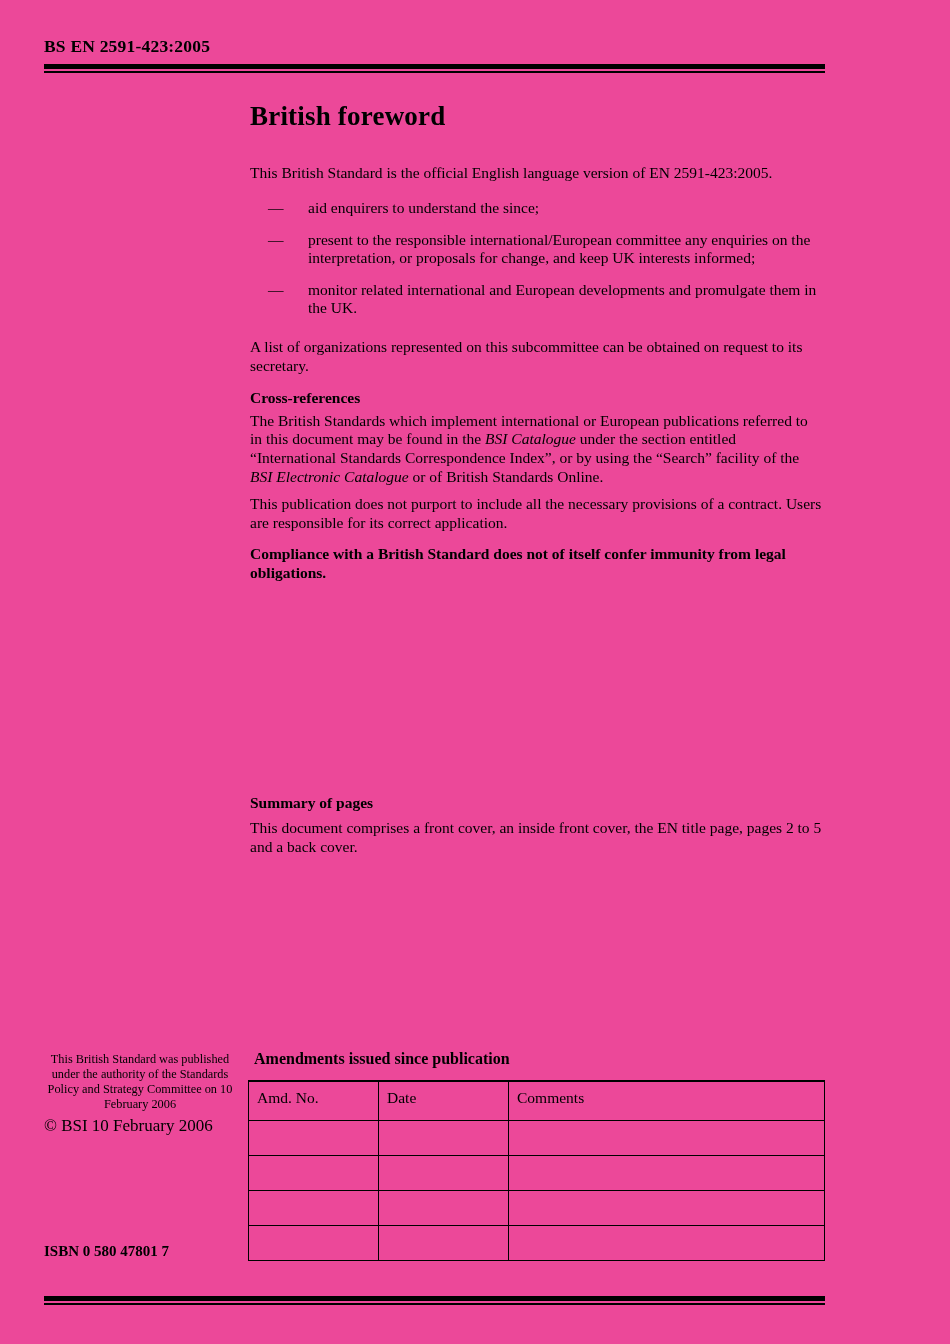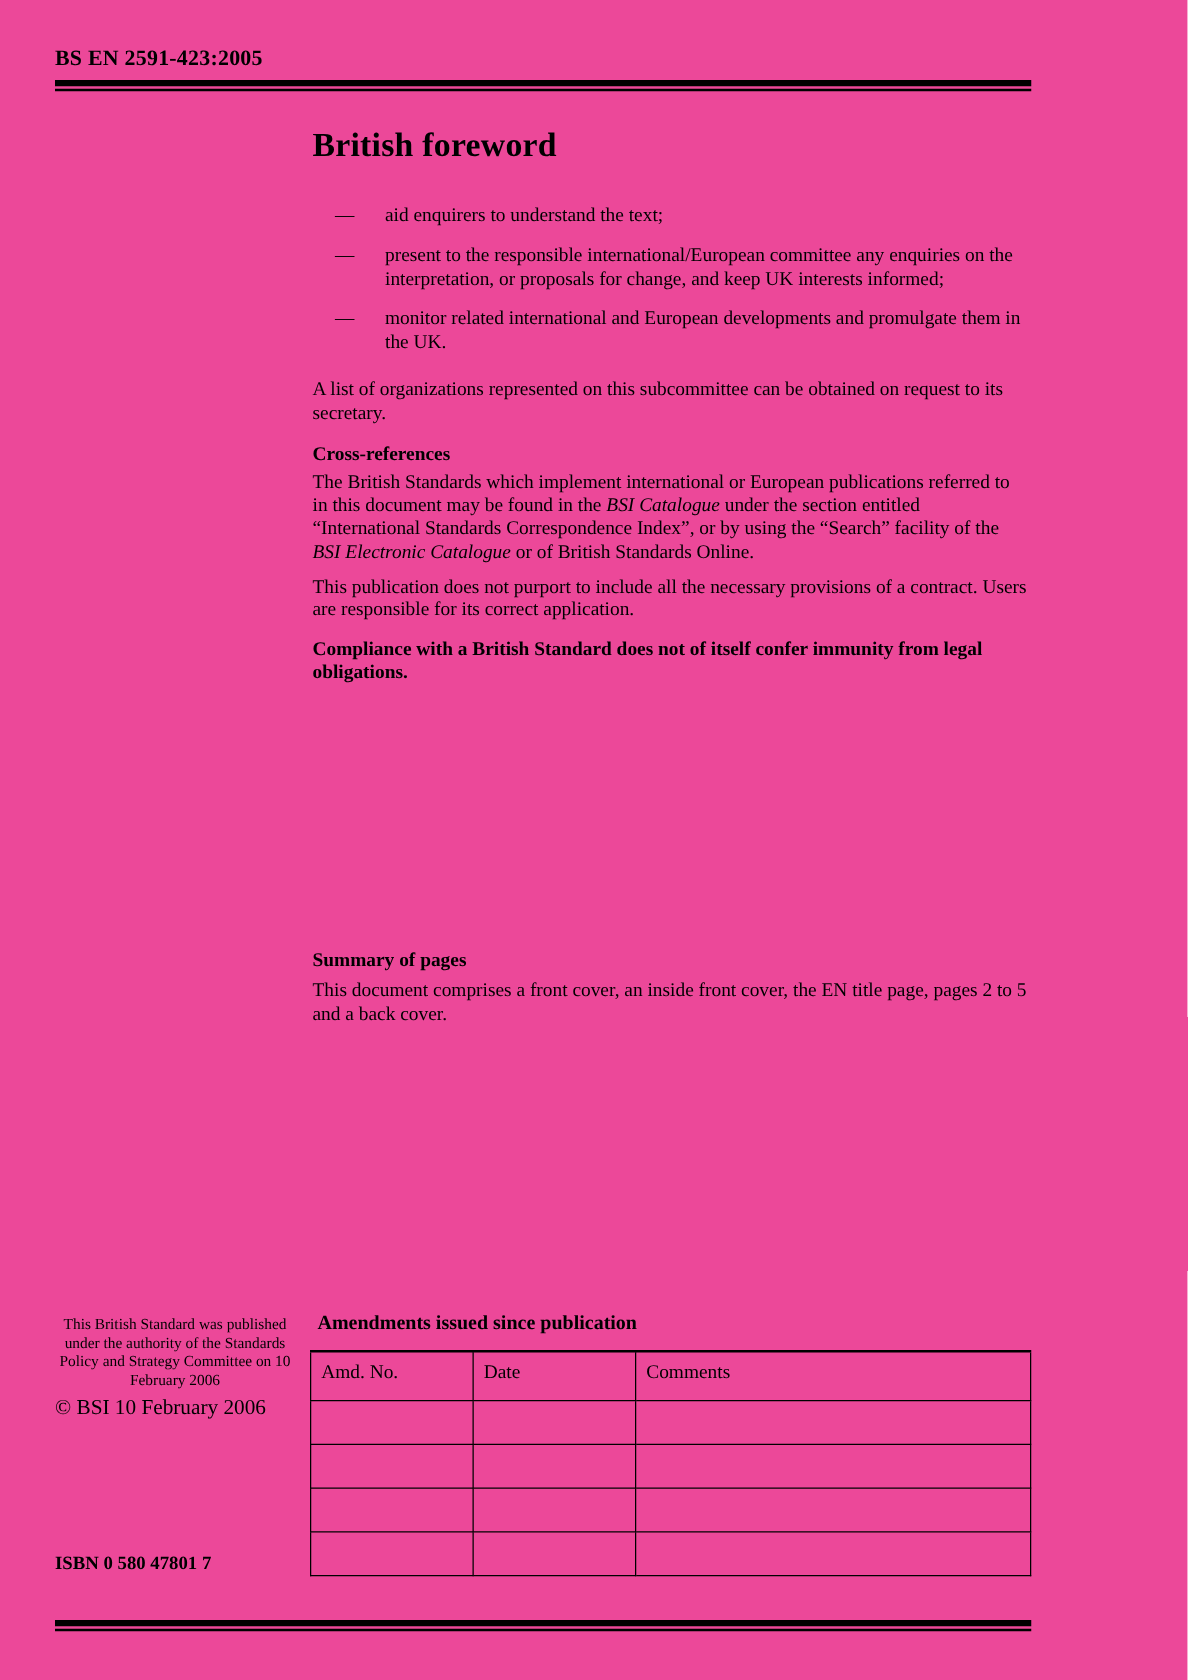--- a/index.html
+++ b/index.html
@@ -159,25 +159,26 @@
 <body>
 
 <div class="page">
 
   <div class="doc-header">BS EN 2591-423:2005</div>
   <div class="rule-top"></div>
 
   <div class="main-col">
     <h1>British foreword</h1>
 
+    <p>This British Standard is the official English language version of EN 2591-423:2005.</p>
 
     <div class="bullet-list">
       <div class="bullet-item">
         <span class="bullet-marker">—</span>
-        <span class="bullet-text">aid enquirers to understand the text;</span>
+        <span class="bullet-text">aid enquirers to understand the since;</span>
       </div>
       <div class="bullet-item">
         <span class="bullet-marker">—</span>
         <span class="bullet-text">present to the responsible international/European committee any enquiries on the interpretation, or proposals for change, and keep UK interests informed;</span>
       </div>
       <div class="bullet-item">
         <span class="bullet-marker">—</span>
         <span class="bullet-text">monitor related international and European developments and promulgate them in the UK.</span>
       </div>
     </div>

